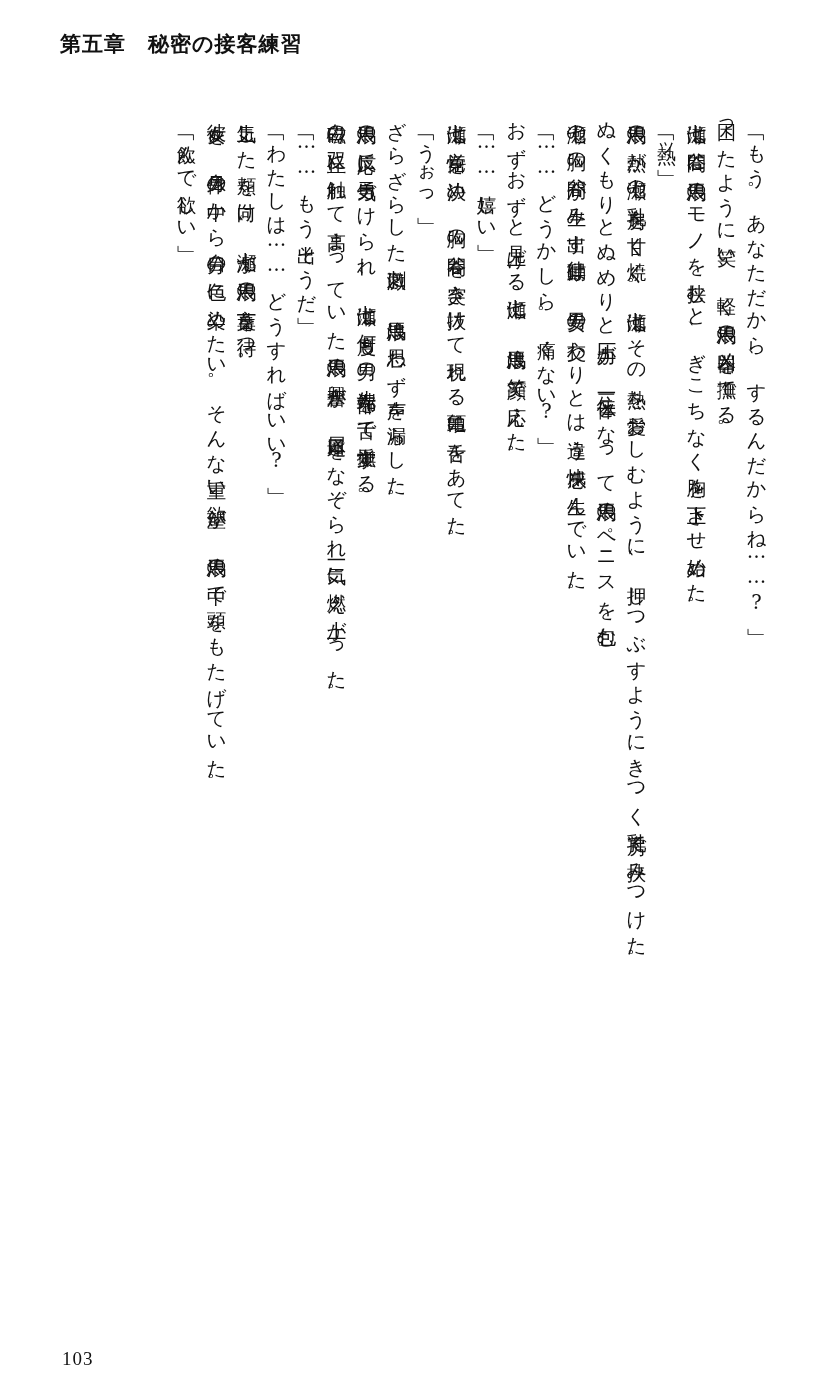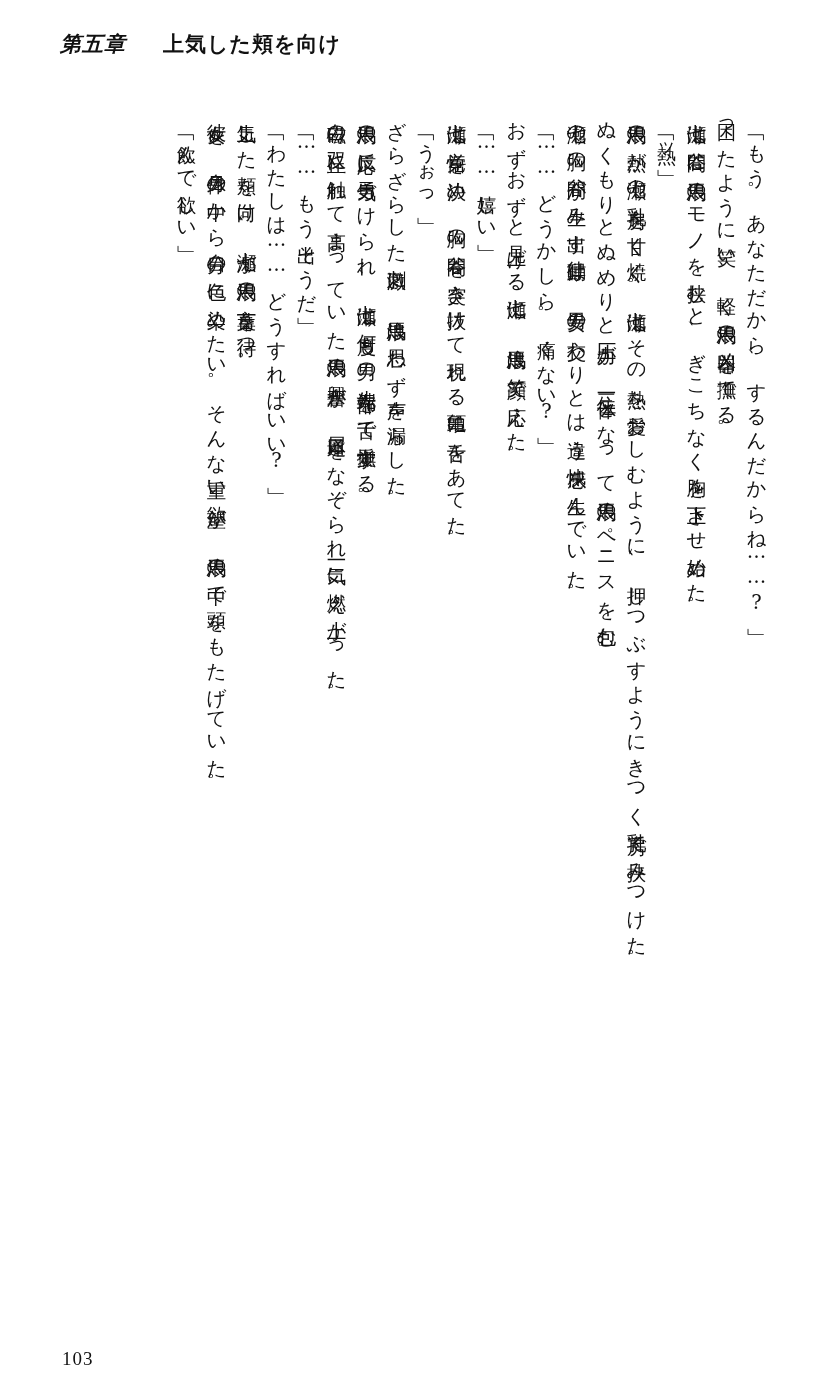--- a/index.html
+++ b/index.html
@@ -24,22 +24,21 @@
   .chapter-header {
     position: absolute;
     top: 30px;
     left: 60px;
     font-size: 21px;
     font-weight: 700;
     letter-spacing: 1px;
     white-space: nowrap;
   }
   .chapter-header .num {
-    margin-right: 37px;
-    font-style: italic;
+    margin-right: 22px;
   }
   .body-area {
     position: absolute;
     top: 108px;
     right: 55px;
     left: 40px;
     height: 1220px;
     display: flex;
     flex-direction: row-reverse;
     align-items: flex-start;
@@ -69,21 +68,21 @@
     letter-spacing: 1px;
     text-align: center;
   }
 </style>
 </head>
 <body>
 
 <div class="page">
 
   <div class="chapter-header">
-    <span class="num">第五章</span><span>上気した頬を向け</span>
+    <span class="num">第五章</span><span>秘密の接客練習</span>
   </div>
 
   <div class="body-area">
       <div class="vline indent">「もう。あなただから、するんだからね……?」</div>
       <div class="vline">困ったように笑い、軽く浪馬の凶器を撫でる。</div>
       <div class="vline">七瀬は谷間に浪馬のモノを挟むと、ぎこちなく胸を上下させ始めた。</div>
       <div class="vline indent">「熱ッ」</div>
       <div class="vline">浪馬の熱が七瀬の乳房を甘く焼く。七瀬はその熱を愛おしむように、押しつぶすようにきつく乳房で挟みつけた。</div>
       <div class="vline">ぬくもりとぬめりと圧力が、三位一体となって浪馬のペニスを包む。</div>
       <div class="vline">七瀬の胸の谷間が生み出す律動は、男女の交わりとは違う快感を生んでいた。</div>

